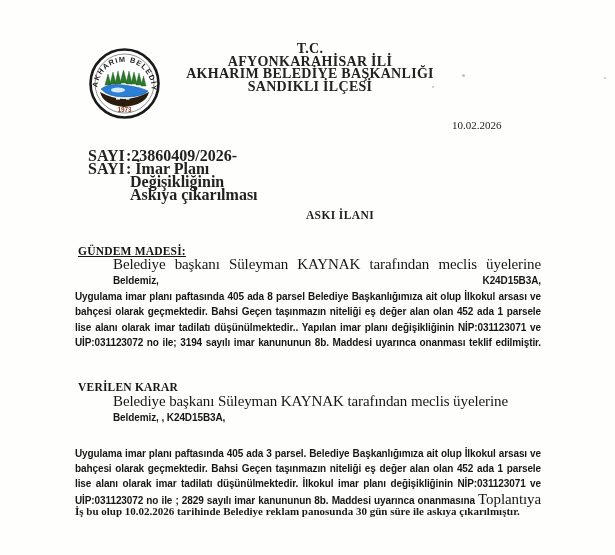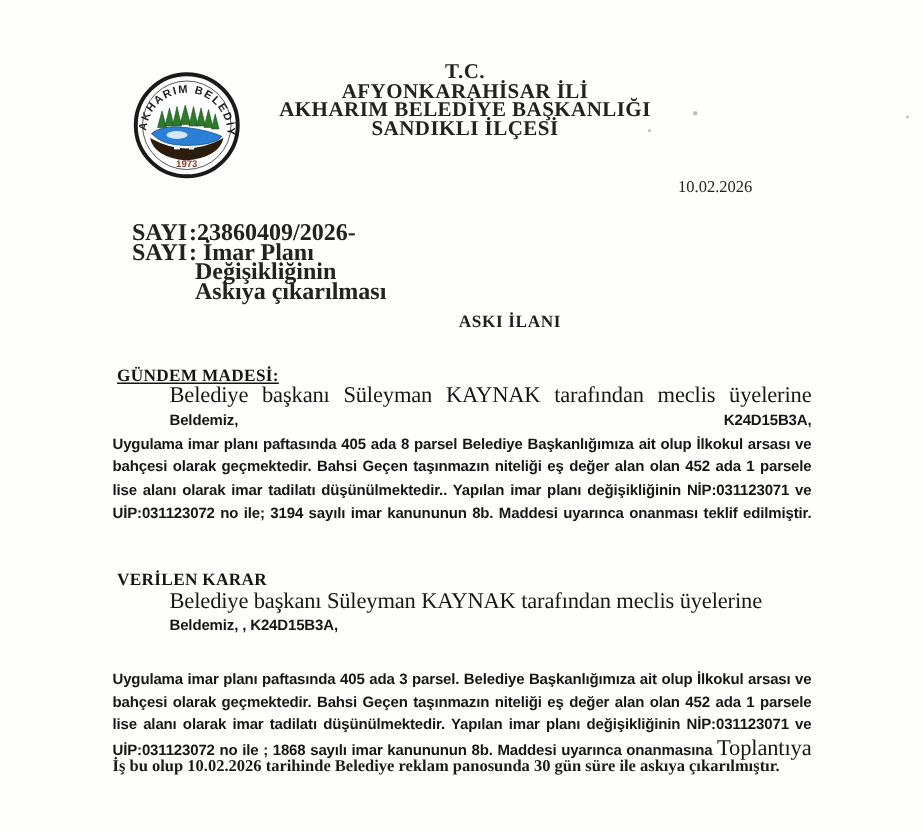--- a/index.html
+++ b/index.html
@@ -122,22 +122,22 @@
   <div class="abs sechead karar-head">VERİLEN KARAR</div>
   <div class="abs para p2-intro">
     <div class="lline indent">
       <span class="serif">Belediye başkanı Süleyman KAYNAK tarafından meclis üyelerine </span>
       <span class="sans">Beldemiz, , K24D15B3A,</span>
     </div>
   </div>
   <div class="abs para p2">
     <div class="jline sans">Uygulama imar planı paftasında 405 ada 3 parsel. Belediye Başkanlığımıza ait olup İlkokul arsası ve</div>
     <div class="jline sans">bahçesi olarak geçmektedir. Bahsi Geçen taşınmazın niteliği eş değer alan olan 452 ada 1 parsele</div>
-    <div class="jline sans">lise alanı olarak imar tadilatı düşünülmektedir. Yapılan imar planı değişikliğinin NİP:031123071 ve</div>
+    <div class="jline sans">lise alanı olarak imar tadilatı düşünülmektedir. İlkokul imar planı değişikliğinin NİP:031123071 ve</div>
     <div class="jline">
-      <span class="sans">UİP:031123072 no ile ; 1868 sayılı imar kanununun 8b. Maddesi uyarınca onanmasına </span>
+      <span class="sans">UİP:031123072 no ile ; 2829 sayılı imar kanununun 8b. Maddesi uyarınca onanmasına </span>
       <span class="serif">Toplantıya</span>
     </div>
   </div>
 
   <div class="abs footer">İş bu olup 10.02.2026 tarihinde Belediye reklam panosunda 30 gün süre ile askıya çıkarılmıştır.</div>
 
 </div>
 
 </body></html>

